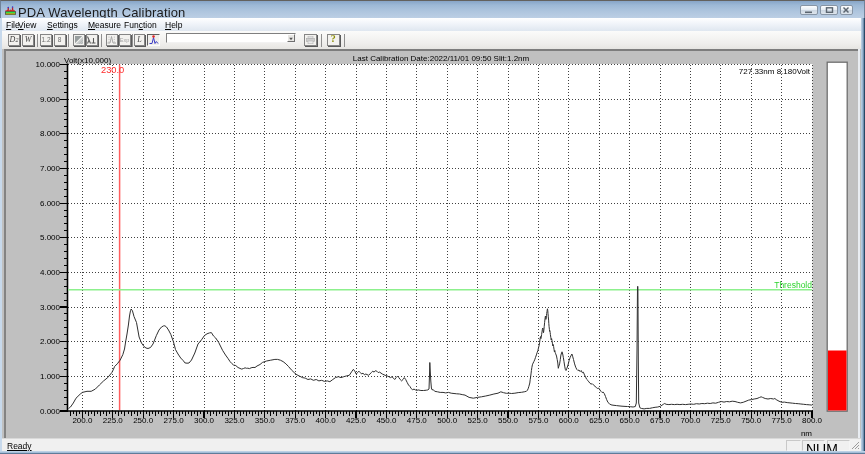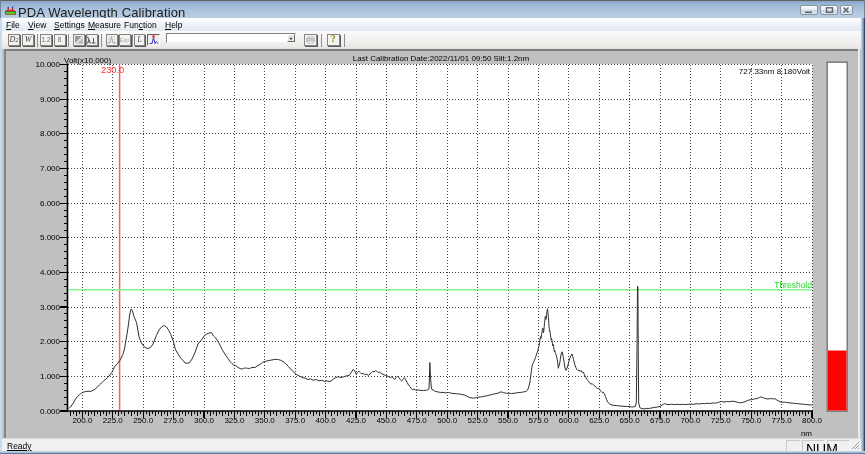--- a/index.html
+++ b/index.html
@@ -45,22 +45,22 @@
   <rect x="5" y="6.5" width="7" height="1.6" fill="#5c6670"></rect>
   <rect x="26.5" y="2.8" width="6" height="4.5" fill="none" stroke="#5c6670" stroke-width="1.4"></rect>
   <g stroke="#5c6670" stroke-width="1.5">
       <line x1="43.5" y1="2.5" x2="48.5" y2="7.5"></line>
       <line x1="48.5" y1="2.5" x2="43.5" y2="7.5"></line>
     </g>
 </svg>
 
 <div class="abs" id="menubar"></div>
 <div class="abs menuitem" style="left:6px"><u>F</u>ile</div>
-<div class="abs menuitem" style="left:28px"><u>V</u>iew</div>
-<div class="abs menuitem" style="left:54px"><u>S</u>ettings</div>
+<div class="abs menuitem" style="left:18px"><u>V</u>iew</div>
+<div class="abs menuitem" style="left:47px"><u>S</u>ettings</div>
 <div class="abs menuitem" style="left:88px"><u>M</u>easure</div>
 <div class="abs menuitem" style="left:124px">Fun<u>c</u>tion</div>
 <div class="abs menuitem" style="left:165px"><u>H</u>elp</div>
 
 <div class="abs" id="toolbar"></div>
 <div class="abs tbtn" style="left:8px;width:12px;font-size:8px;line-height:10px;">D<span style="font-size:6px">2</span></div>
 <div class="abs tbtn" style="left:22px;width:12px;font-size:8px;line-height:10px;">W</div>
 <div class="abs tsep" style="left:36.5px"></div>
 <div class="abs tbtn" style="left:40px;width:12px;font-size:6.5px;line-height:10.5px;font-style:normal;font-family:'Liberation Sans',sans-serif;color:#6e6e6e;">1.2</div>
 <div class="abs tbtn" style="left:53.5px;width:12px;font-size:6.5px;line-height:10.5px;font-style:normal;font-family:'Liberation Sans',sans-serif;color:#6e6e6e;">8</div>

